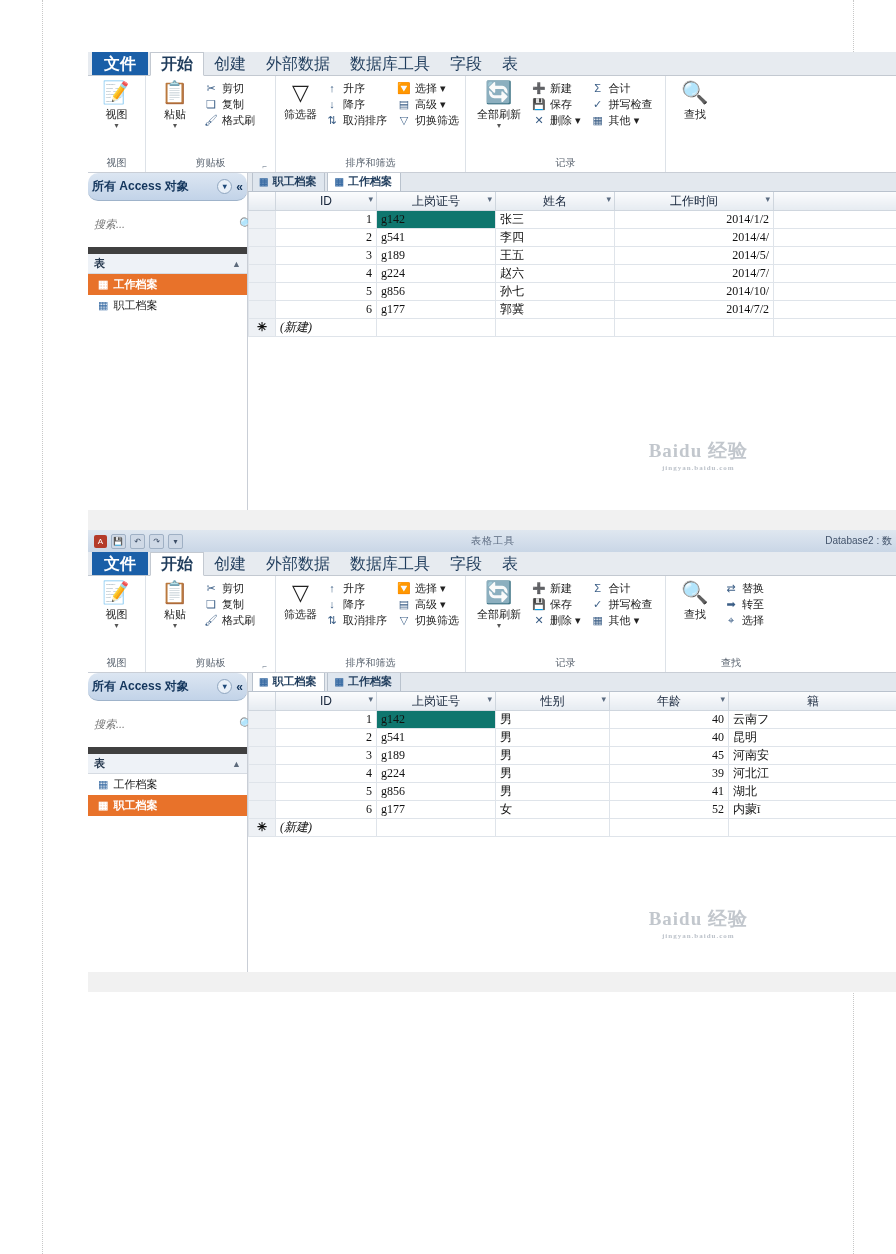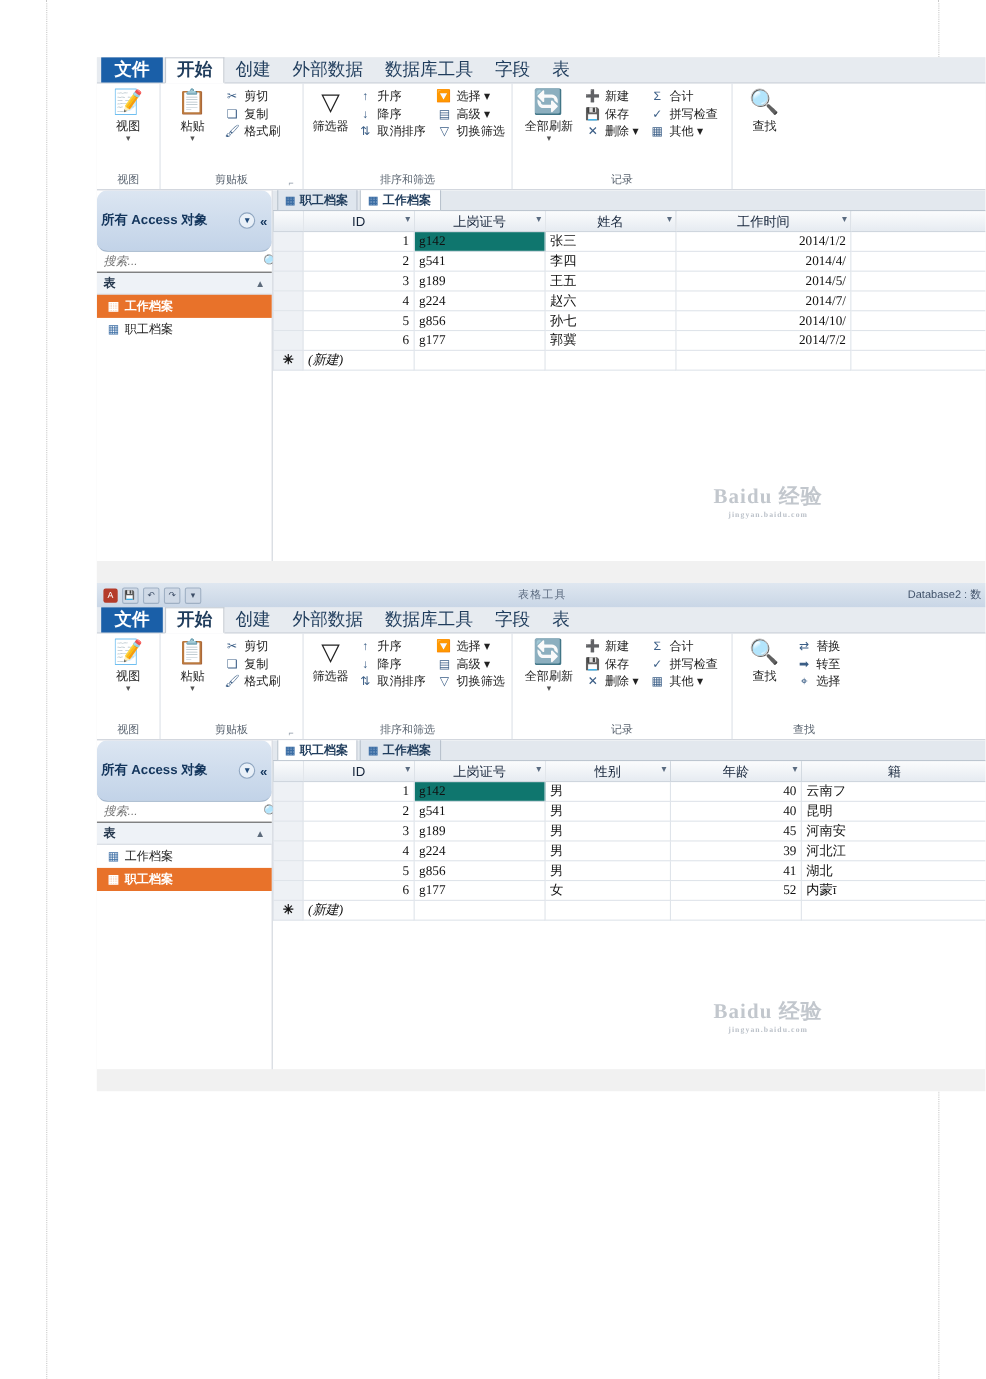--- a/index.html
+++ b/index.html
@@ -172,35 +172,35 @@
     border-right: 1px solid #c9ced6;
     box-sizing: border-box;
     display: flex;
     flex-direction: column;
   }
   .nav-header {
     display: flex; align-items: center;
     background: linear-gradient(#dce6f2, #c2d3e8);
     border-bottom: 1px solid #9fb3ca;
     font-size: 12px; font-weight: bold; color: #13355c;
-    padding: 19px 4px;
+    padding: 5px 4px;
     gap: 4px;
     border-radius: 10px;
   }
   .nav-header .spacer { flex: 1; }
   .nav-header .circ {
     width: 13px; height: 13px; border-radius: 50%;
     background: #e9f0f8; border: 1px solid #8fa6c0;
     font-size: 8px; display: flex; align-items: center; justify-content: center;
     color: #1f4a7a;
   }
   .nav-search {
     display: flex; align-items: center;
-    border-bottom: 1px solid #404040;
-    padding: 2px 4px;
+    border-bottom: 7px solid #404040;
+    padding: 16px 4px;
     background: #fff;
   }
   .nav-search input {
     border: 0; outline: 0; flex: 1;
     font-size: 11px; font-style: italic; color: #6a7organ;
     color: #6a7684;
     font-family: "Liberation Sans", sans-serif;
     background: transparent;
   }
   .nav-search .mag { color: #1f5fa8; font-size: 12px; }

